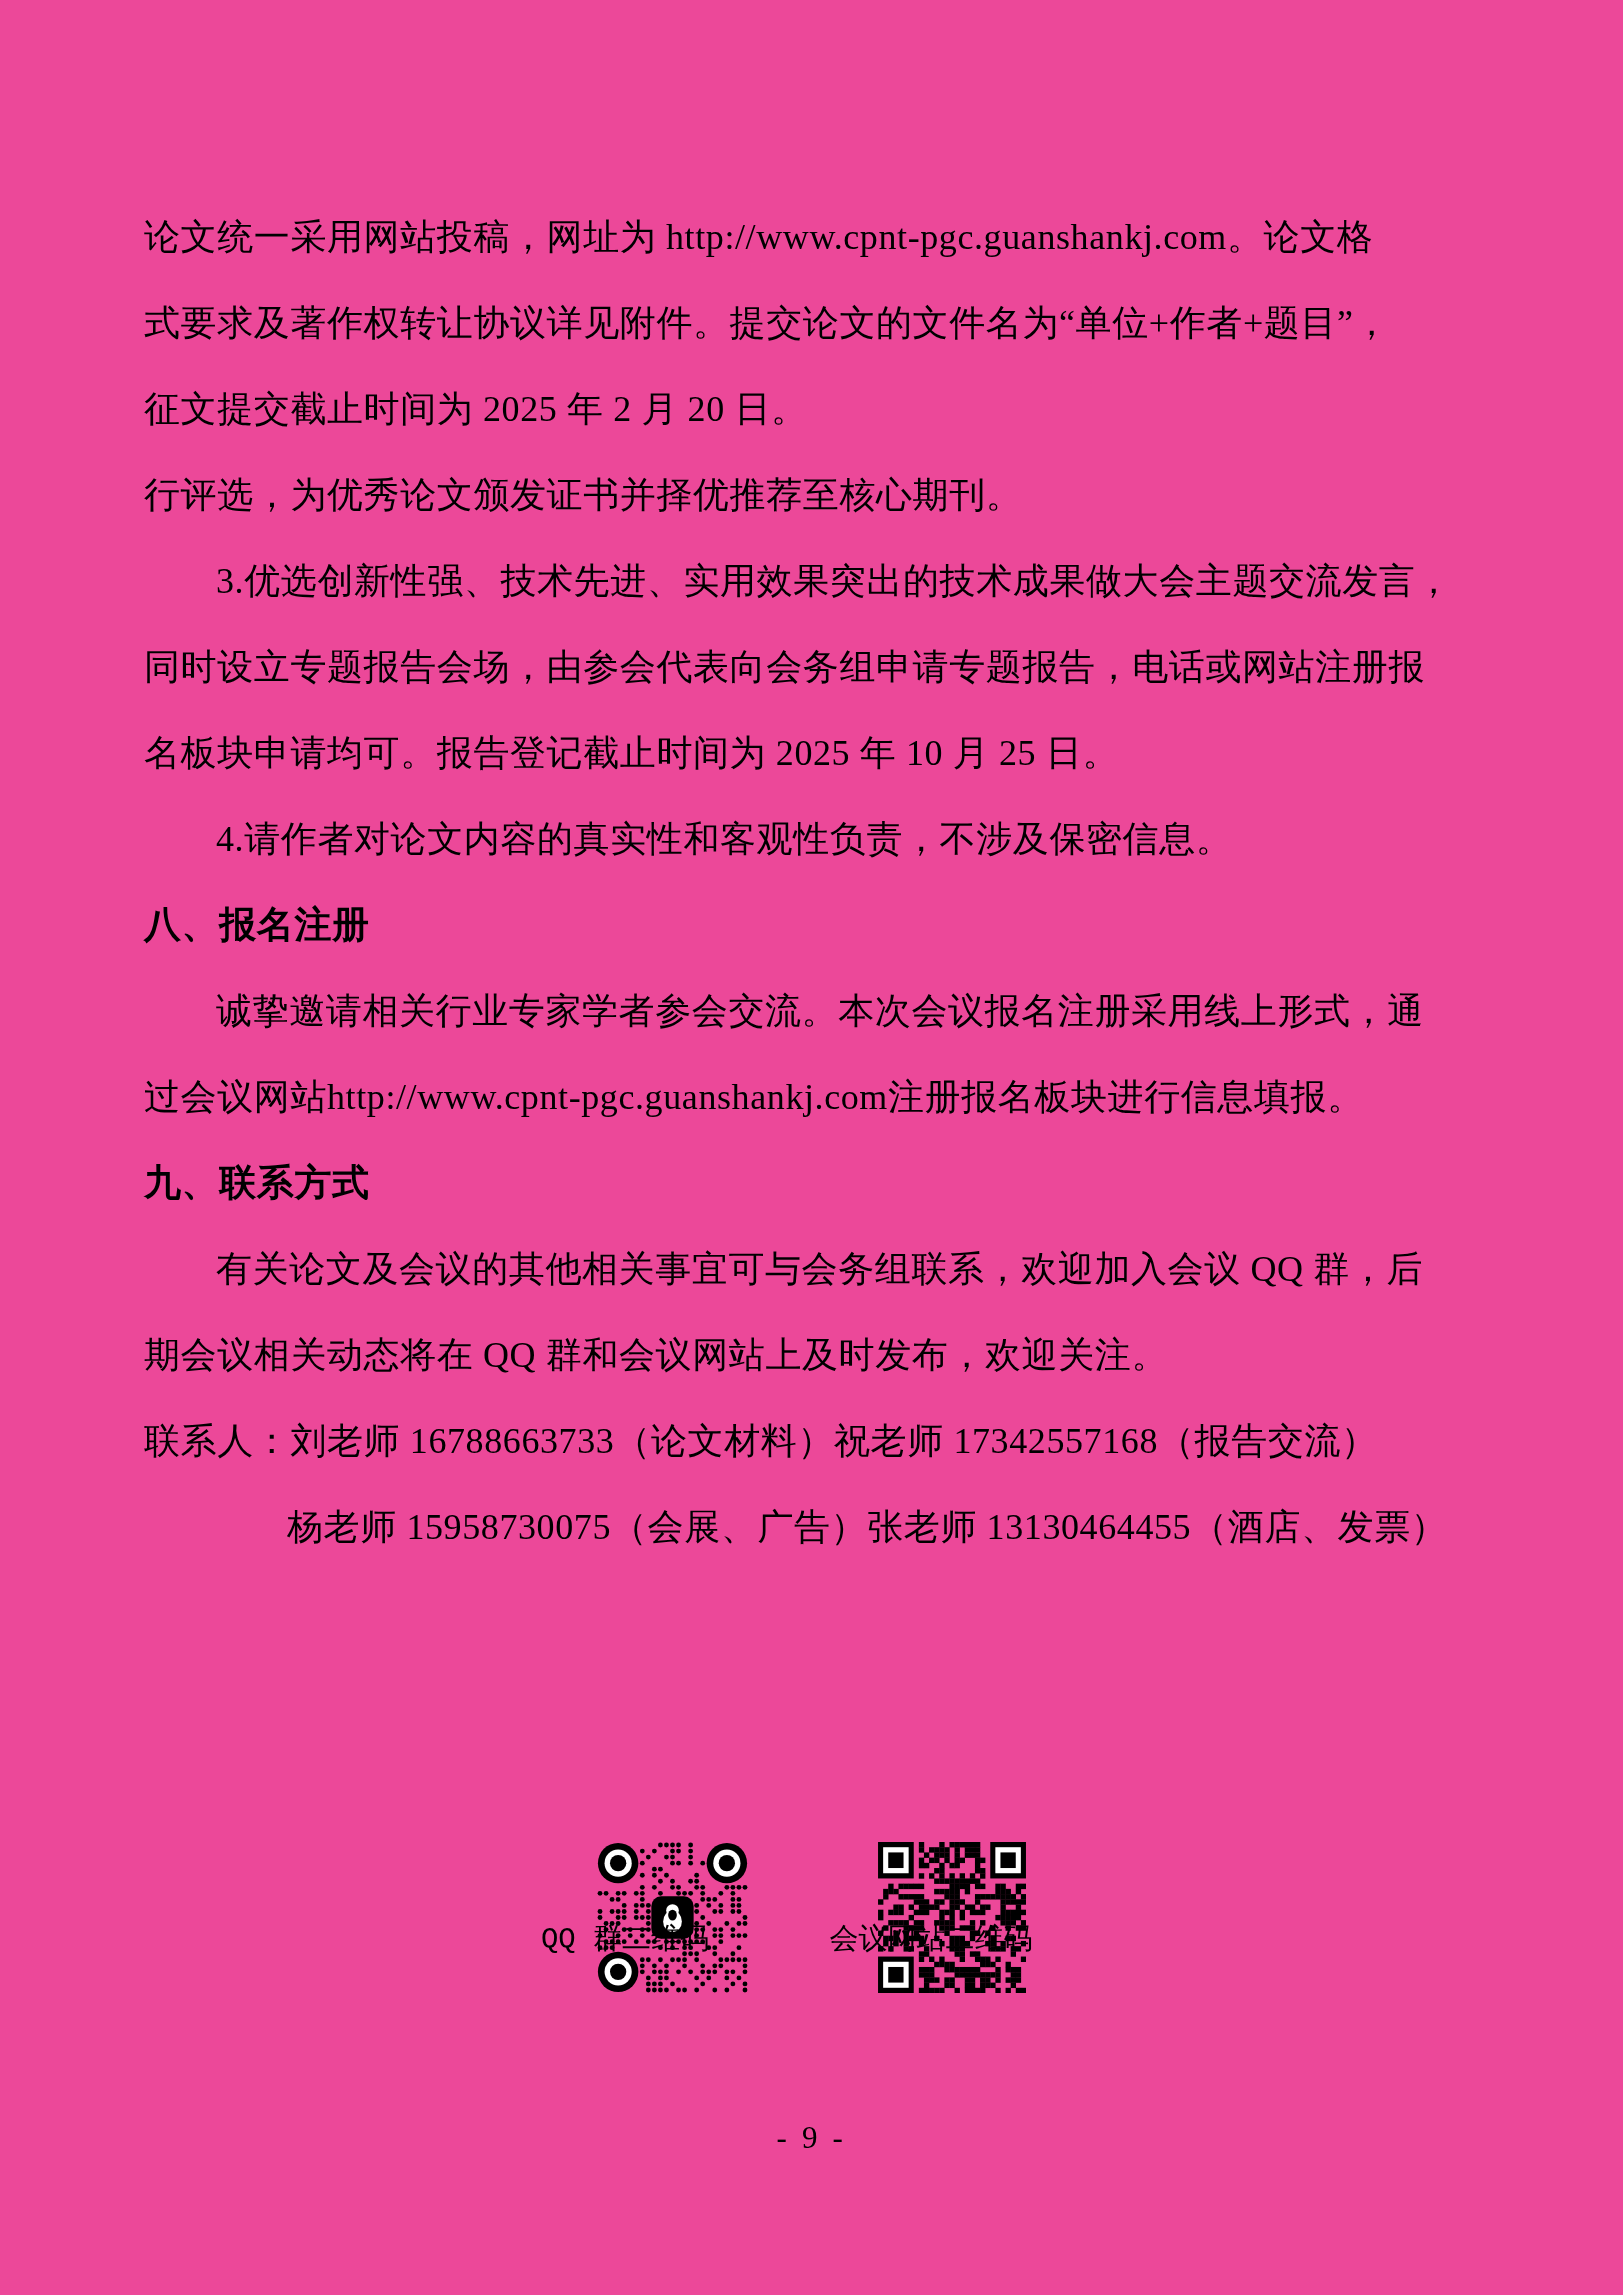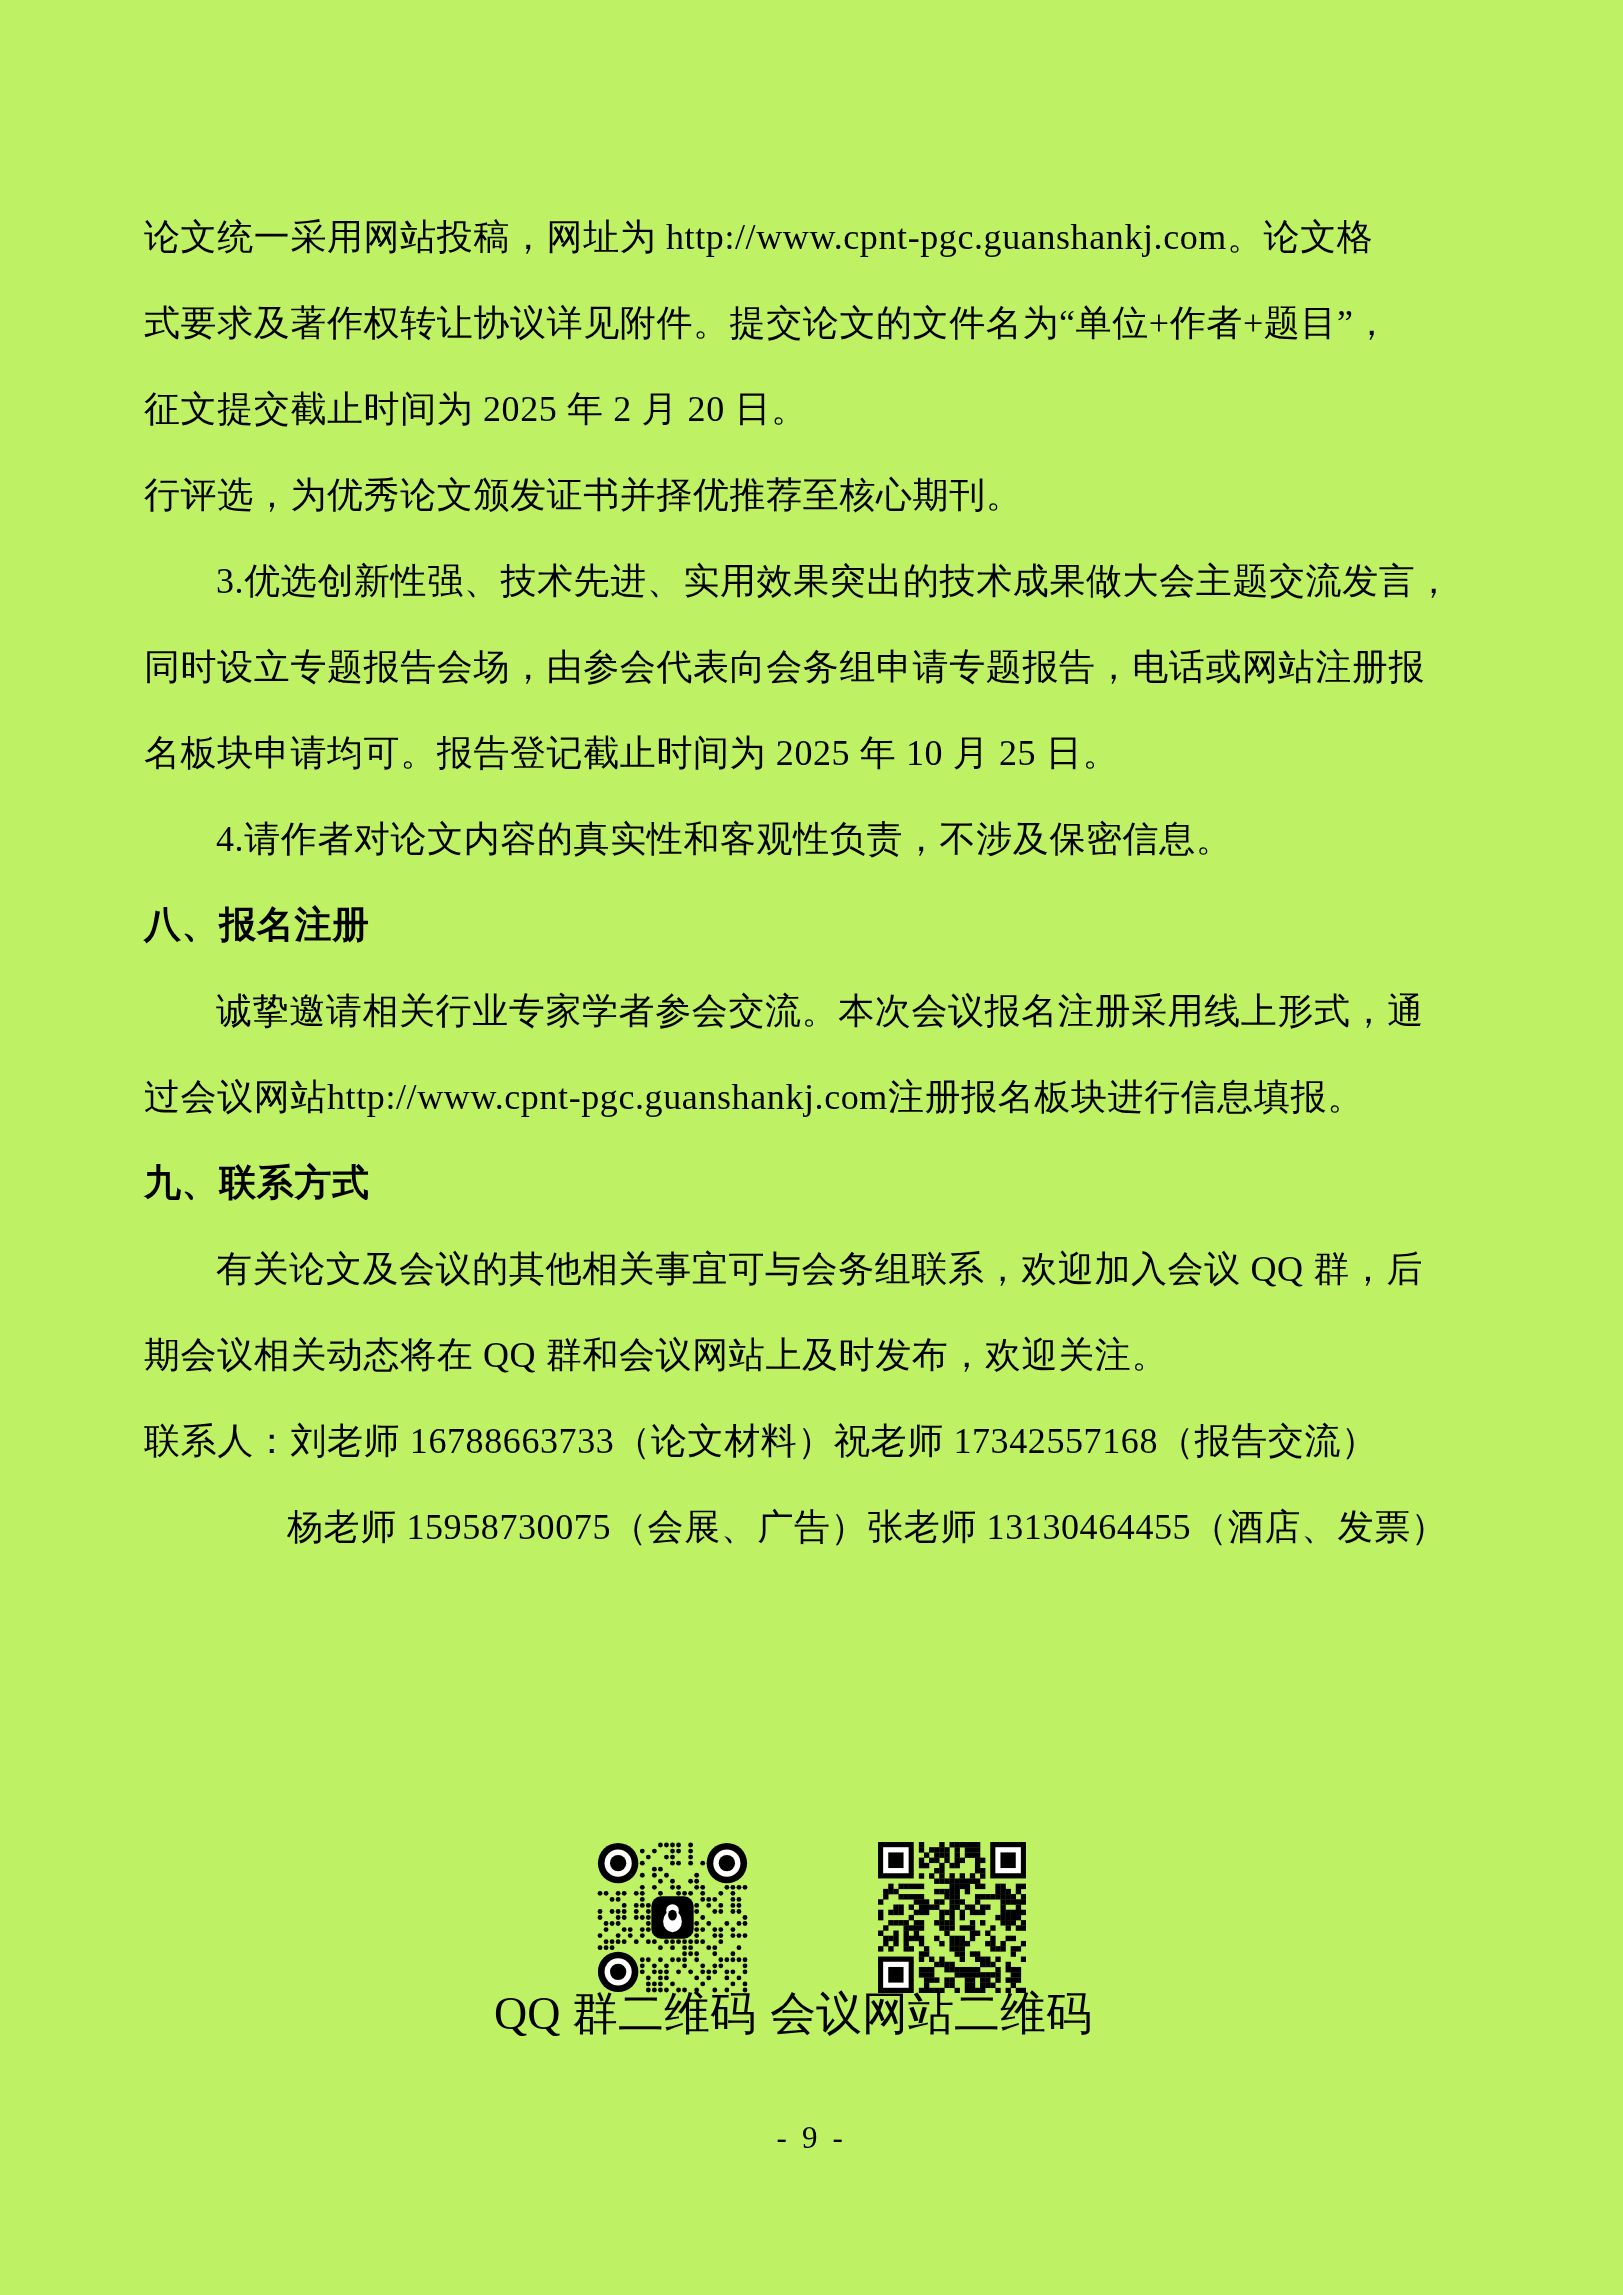--- a/index.html
+++ b/index.html
@@ -1,21 +1,21 @@
 <!DOCTYPE html>
 <html style="font-size:10px"><head>
 <meta charset="utf-8">
 <style>
   html, body { margin: 0; padding: 0; background: #888; }
   .page {
     position: relative;
     width: 1623px;
     height: 2295px;
     margin: 0 auto;
-    background: #bef264;
+    background: #ec4899;
     color: #000000;
     font-family: "Liberation Serif", "DejaVu Serif", serif;
     overflow: hidden;
   }
   .doc {
     position: absolute;
     left: 144px;
     top: 194px;
     width: 1334px;
   }
@@ -34,26 +34,27 @@
   .qr-figure {
     position: absolute;
     top: 1842px;
     width: 151px;
     height: 151px;
   }
   .qr1 { left: 597px; }
   .qr2 { left: 878px; width: 148px; }
   .qr-label {
     position: absolute;
-    top: 1992px;
+    top: 1919px;
     height: 43px;
     line-height: 43px;
-    font-size: 46px;
+    font-size: 29px;
     white-space: nowrap;
     transform: translateX(-50%);
+    font-family: Liberation Mono, monospace;
   }
   .label1 { left: 625px; }
   .label2 { left: 931px; }
   .footer {
     position: absolute;
     top: 2120px;
     left: 0;
     width: 100%;
     text-align: center;
     font-size: 31px;

